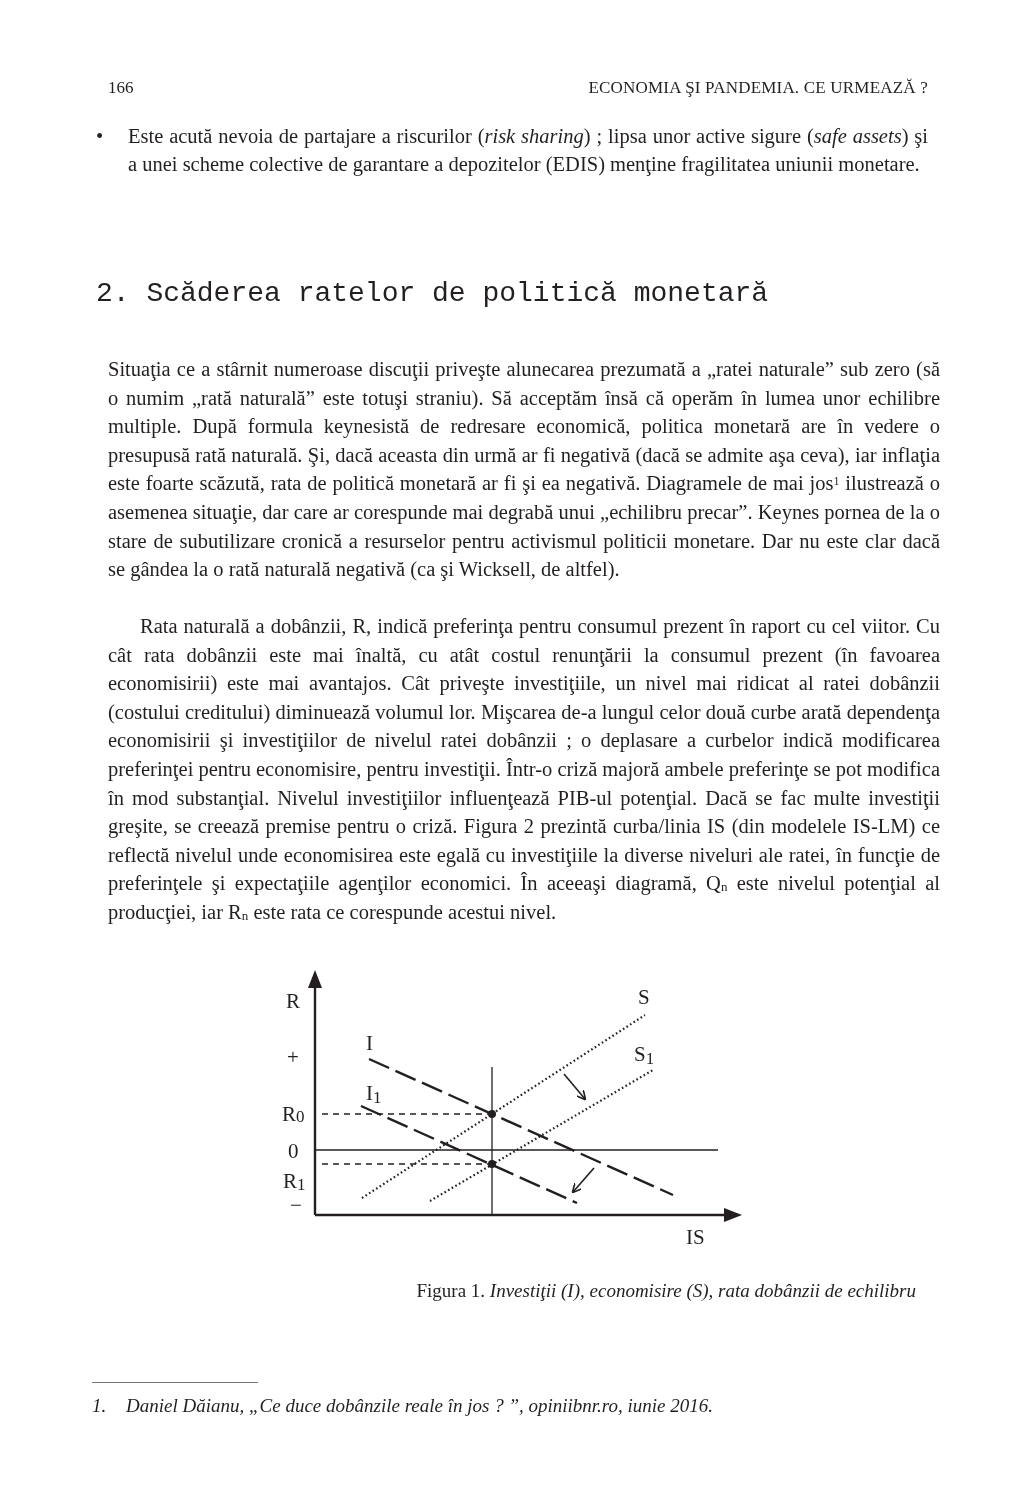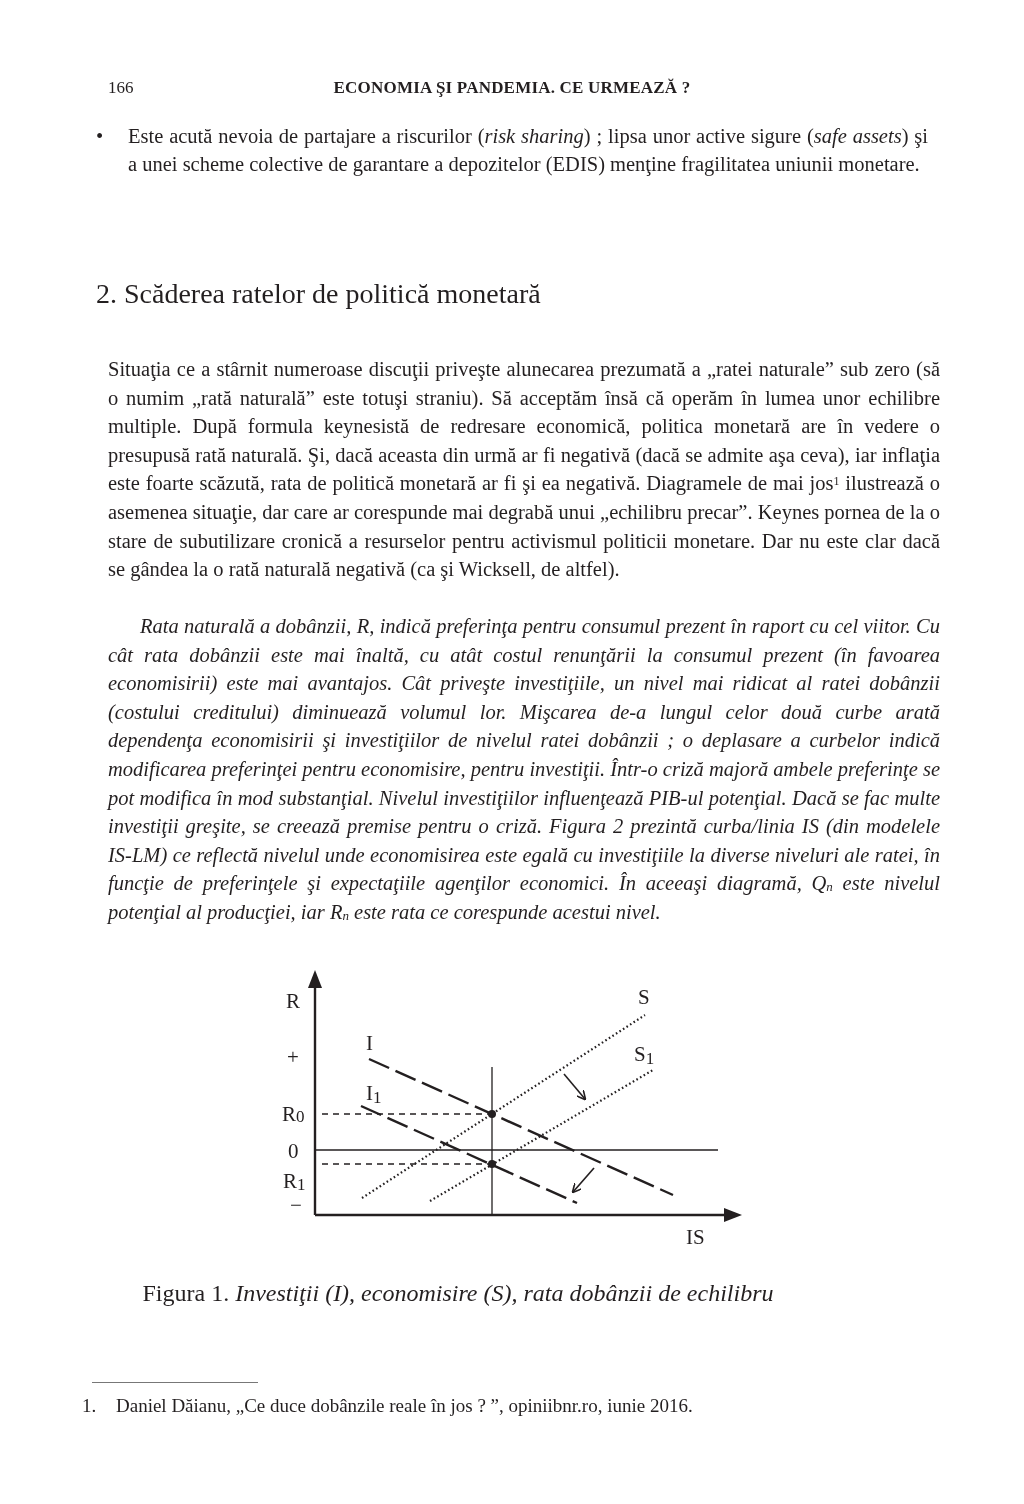--- a/index.html
+++ b/index.html
@@ -1,33 +1,33 @@
 <!DOCTYPE html>
 <html><head>
 <meta charset="utf-8">
 <style>
   html, body { margin: 0; padding: 0; background: #ffffff; }
   body { width: 1024px; height: 1504px; position: relative; overflow: hidden;
          font-family: "Liberation Serif", "DejaVu Serif", serif; color: #231f20; }
   .running-head { position: absolute; top: 78px; left: 96px; width: 832px; height: 24px; font-size: 17px; }
   .page-num { position: absolute; left: 12px; top: 0; }
-  .book-title { position: absolute; left: 0; right: 0; text-align: center; letter-spacing: 0.2px; font-weight: bold; }
+  .book-title { position: absolute; left: 0; right: 0; text-align: right; letter-spacing: 0.2px; }
   .bullet { position: absolute; top: 122px; left: 96px; width: 832px; font-size: 20.5px; line-height: 28px; text-align: justify; }
   .bullet .dot { position: absolute; left: 0; top: 0; }
   .bullet .text { margin-left: 32px; display: block; }
-  .section-heading { position: absolute; top: 278px; left: 96px; font-family: Liberation Serif, serif;
+  .section-heading { position: absolute; top: 278px; left: 96px; font-family: Liberation Mono, monospace;
          font-size: 28px; font-weight: normal; margin: 0; }
   .body-text { position: absolute; left: 96px; width: 832px; font-size: 20.5px; line-height: 28.6px; text-align: justify; margin: 12px; }
   .p1 { top: 343px; }
-  .p2 { top: 600px; text-indent: 32px; font-style: italic; }
+  .p2 { top: 600px; text-indent: 32px; }
   .figure { position: absolute; left: 0; top: 0; width: 1024px; height: 1504px; pointer-events: none; }
-  .caption { position: absolute; top: 1280px; left: 0; width: 916px; text-align: center; font-size: 24px; }
+  .caption { position: absolute; top: 1280px; left: 0; width: 916px; text-align: right; font-size: 19px; }
   .caption .ci { font-style: italic; }
   .fn-rule { position: absolute; top: 1382px; left: 92px; width: 166px; height: 1px; background: #777; }
-  .footnote { position: absolute; top: 1395px; left: 82px; font-size: 19px; }
+  .footnote { position: absolute; top: 1395px; left: 92px; font-size: 19px; font-style: italic; }
   .footnote .fn-num { display: inline-block; width: 34px; }
   sup { font-size: 12px; vertical-align: top; position: relative; top: -2px; }
   sub { font-size: 13px; vertical-align: bottom; position: relative; top: 4px; }
 </style>
 </head>
 <body>
 
 <div class="running-head">
   <span class="page-num">166</span>
   <span class="book-title">ECONOMIA ŞI PANDEMIA. CE URMEAZĂ ?</span>

